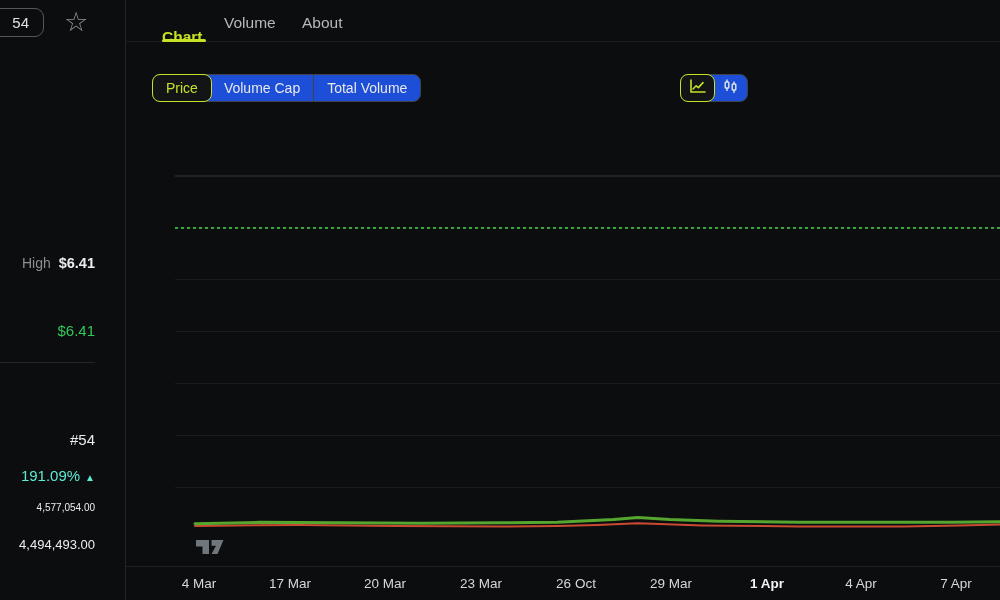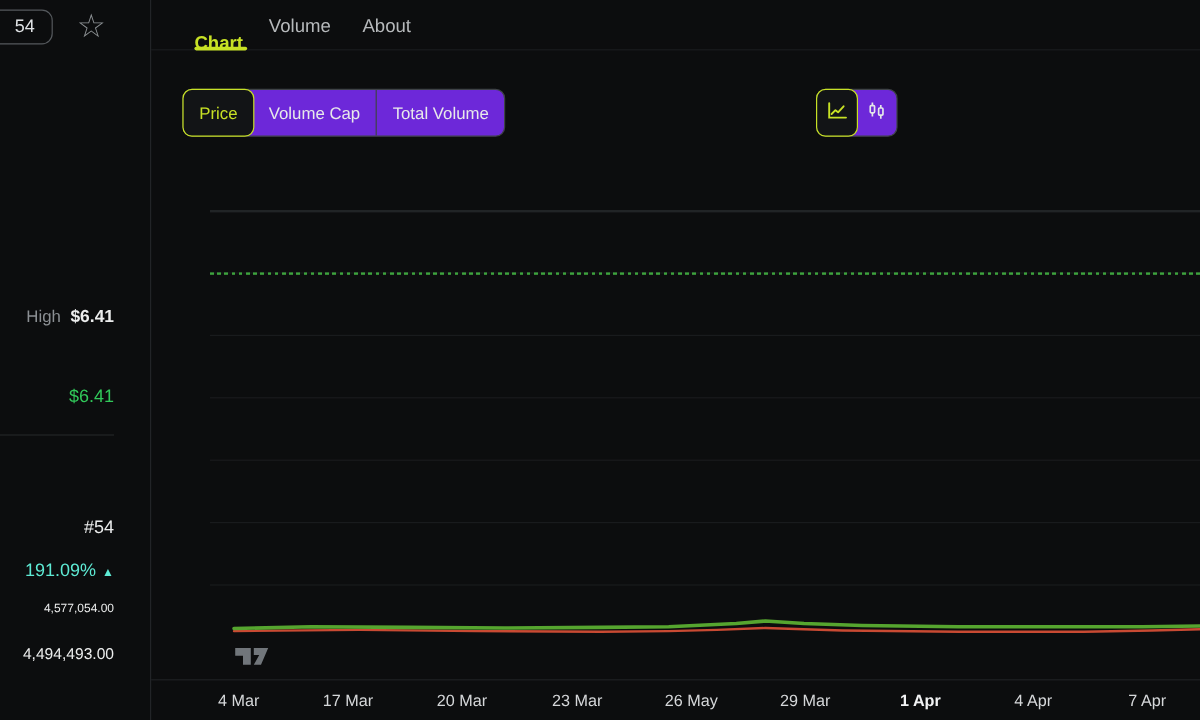--- a/index.html
+++ b/index.html
@@ -25,22 +25,22 @@
   .row-vol{top:537px;font-size:13px;color:#eceded;}
   
   .tabbar-border{position:absolute;left:126px;right:0;top:41px;height:1px;background:#1a1c1e;}
   .tab{position:absolute;top:14px;font-size:15.5px;color:#b6b9bb;cursor:pointer;}
   .tab.active{color:#c7e125;font-weight:600;}
   #tab-chart{left:162px;margin-top:14px;}
   #tab-markets{left:224px;}
   #tab-about{left:302px;}
   .tab-underline{position:absolute;left:162px;top:39px;width:44px;height:3px;border-radius:2px;background:#c7e125;}
   
-  .seg-group{position:absolute;top:74px;height:40px;display:flex;align-items:stretch;
-    background:#6d28d9;border:1px solid #3f4347;border-radius:8px;box-sizing:border-box;}
+  .seg-group{position:absolute;top:74px;height:28px;display:flex;align-items:stretch;
+    background:#1d4ed8;border:1px solid #3f4347;border-radius:8px;box-sizing:border-box;}
   #metric-toggle{left:152px;}
   .seg{display:flex;align-items:center;padding:0 13px;font-size:14px;color:#e8e9ea;
     border-right:1px solid #3f4347;cursor:pointer;}
   .seg:last-child{border-right:none;}
   .seg.active{margin:-1px;background:#121416;border:1.5px solid #c7e125;border-radius:8px;
     color:#c7e125;position:relative;z-index:2;}
   #type-toggle{left:680px;}
   #type-toggle .seg{padding:0 8px;}
   
   .gridline{position:absolute;left:175px;right:0;height:1px;background:#191b1d;}
@@ -132,20 +132,20 @@
         <path d="M1 3 H14 V17 H7.5 V9.5 H1 Z"></path>
         <path d="M16.5 3 H28.5 L22.5 17 H16.5 L21 8.8 H16.5 Z"></path>
       </svg>
     </span>
 
     <div id="xticks">
       <span class="xtick" style="left:199px">4 Mar</span>
       <span class="xtick" style="left:290px">17 Mar</span>
       <span class="xtick" style="left:385px">20 Mar</span>
       <span class="xtick" style="left:481px">23 Mar</span>
-      <span class="xtick" style="left:576px">26 May</span>
+      <span class="xtick" style="left:576px">26 Oct</span>
       <span class="xtick" style="left:671px">29 Mar</span>
       <span class="xtick bold" style="left:767px">1 Apr</span>
       <span class="xtick" style="left:861px">4 Apr</span>
       <span class="xtick" style="left:956px">7 Apr</span>
     </div>
   </div>
 </div>
 
 </body></html>

